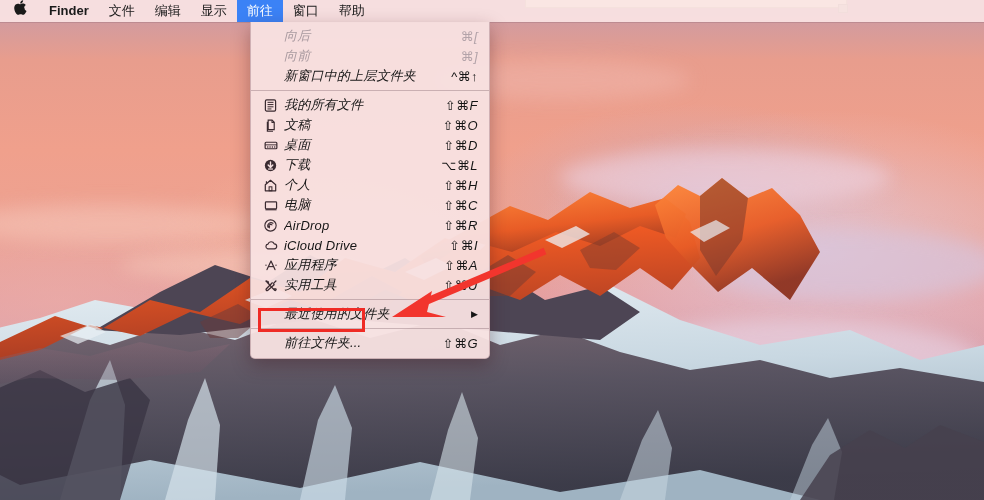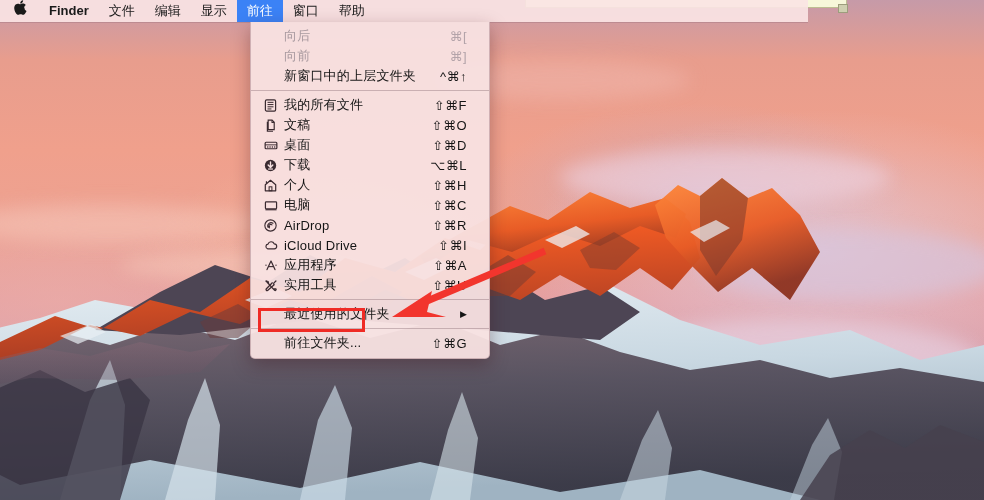--- a/index.html
+++ b/index.html
@@ -51,21 +51,21 @@
   #mountains {
     position: absolute;
     left: 0; top: 0;
     width: 984px; height: 500px;
   }
 
   
   #menubar {
     position: absolute;
     left: 0; top: 0;
-    width: 808px; height: 22px;
+    width: 984px; height: 22px;
     background: rgba(250, 228, 228, 0.92);
     box-shadow: 0 1px 0 rgba(150,110,120,.35);
     display: flex;
     align-items: center;
     font-size: 13px;
     color: #1a1a1a;
     z-index: 40;
   }
   .mb-item {
     padding: 0 10px;
@@ -123,24 +123,25 @@
     box-shadow: 0 6px 18px rgba(60,20,30,.35);
     padding: 4px 0 5px 0;
     z-index: 50;
     font-size: 13px;
     color: #151515;
   }
   .menu-row {
     display: flex;
     align-items: center;
     height: 20px;
-    padding: 0 22px 0 10px;
+    padding: 0 11px 0 10px;
     white-space: nowrap;
     cursor: default;
     position: relative;
+    font-style: italic;
   }
   .menu-row.disabled { color: #a99aa0; }
   .mi-icon {
     width: 19px;
     min-width: 19px;
     display: inline-flex;
     align-items: center;
     justify-content: center;
     margin-right: 4px;
   }

